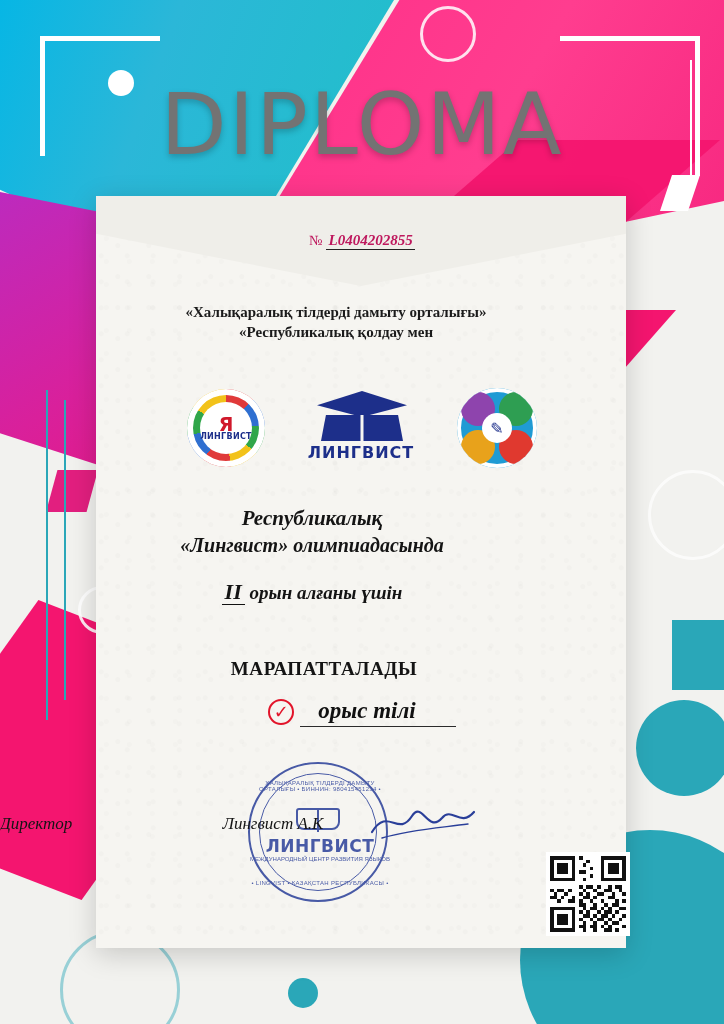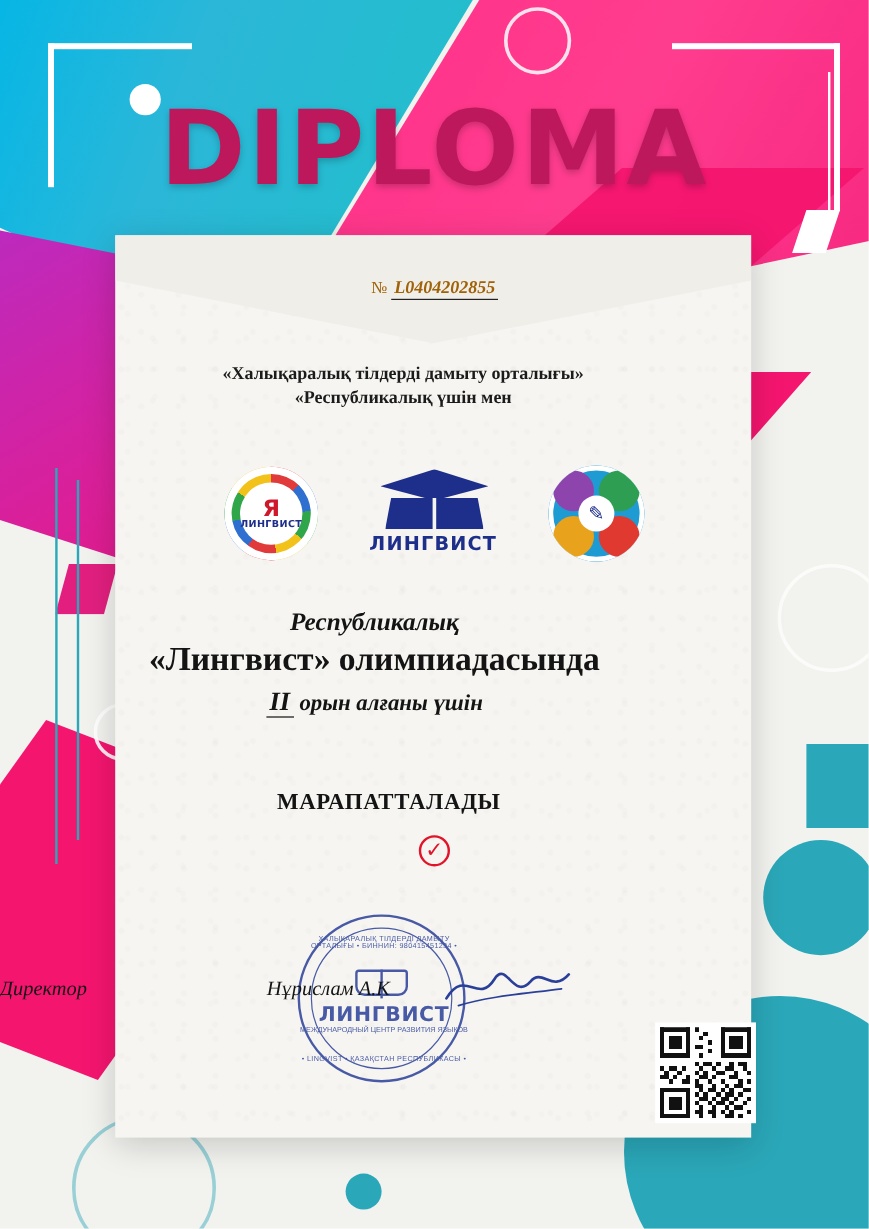--- a/index.html
+++ b/index.html
@@ -152,36 +152,36 @@
     background: #efeee9;
     clip-path: polygon(0 0, 100% 0, 100% 42%, 50% 100%, 0 42%);
   }
 
   
   .diploma-title {
     position: absolute;
     top: 74px; left: 0; width: 724px;
     text-align: center;
     font-family: "DejaVu Sans", sans-serif;
-    font-weight: 700;
+    font-weight: 400;
     font-size: 86px;
     letter-spacing: 2px;
-    color: #be185d;
+    color: #737373;
     text-shadow: 0 3px 6px rgba(0,0,0,.22);
     -webkit-text-stroke: 0px;
   }
 
   
   .num-line {
     position: absolute;
     top: 232px; left: 0; width: 724px;
     text-align: center;
     font-family: "Liberation Serif", serif;
     font-size: 15px;
-    color: #a16207;
+    color: #be185d;
   }
   .num-line .no { font-size: 14px; }
   .num-line .val {
     font-weight: 700; font-style: italic;
     border-bottom: 1px solid #222;
     padding: 0 2px 1px 2px;
   }
 
   .org-block {
     position: absolute;
@@ -267,22 +267,22 @@
   }
 
   .award-block {
     position: absolute;
     top: 506px; left: 0; width: 624px;
     text-align: center;
     font-family: "Liberation Serif", serif;
     color: #141414;
   }
   .award-line1 { font-size: 21px; font-weight: 700; font-style: italic; }
-  .award-line2 { font-size: 28px; font-weight: 700; margin-top: 3px; }
-  .award-line3 { font-size: 19px; font-weight: 600; font-style: italic; margin-top: 6px; }
+  .award-line2 { font-size: 20px; font-weight: 700; font-style: italic; margin-top: 3px; }
+  .award-line3 { font-size: 19px; font-weight: 600; font-style: italic; margin-top: 22px; }
   .award-line3 .place {
     font-weight: 700; font-style: italic; font-size: 22px;
     border-bottom: 1.6px solid #111; padding: 0 3px;
   }
 
   .name-row {
     position: absolute;
     top: 620px; left: 0; width: 724px;
     text-align: center;
   }
@@ -436,21 +436,21 @@
 
   <div class="diploma-title">DIPLOMA</div>
 
   <div class="num-line">
     <span class="no">№</span>
     <span class="val">L0404202855</span>
   </div>
 
   <div class="org-block">
     <div>«Халықаралық тілдерді дамыту орталығы»</div>
-    <div>«Республикалық үшін мен</div>
+    <div>«Республикалық қолдау мен</div>
   </div>
 
   <div class="logos">
     <div class="logo-globe">
       <div class="inner">
         <div class="ya">Я</div>
         <div class="lg">ЛИНГВИСТ</div>
       </div>
     </div>
 
@@ -475,34 +475,35 @@
     <div class="award-line3">
       <span class="place">II</span><span> орын алғаны үшін</span>
     </div>
   </div>
 
   <div class="awarded">МАРАПАТТАЛАДЫ</div>
 
   <div class="subject-row">
     <span class="subject-wrap">
       <span class="check-mark">✓</span>
+      <span class="subject-val">орыс тілі</span>
     </span>
   </div>
 
   <div class="stamp">
     <div class="ring-text-top">ХАЛЫҚАРАЛЫҚ ТІЛДЕРДІ ДАМЫТУ ОРТАЛЫҒЫ • БИННИН: 980415451234 •</div>
     <div class="stamp-book"></div>
     <div class="stamp-label">ЛИНГВИСТ</div>
     <div class="stamp-sub">МЕЖДУНАРОДНЫЙ ЦЕНТР РАЗВИТИЯ ЯЗЫКОВ</div>
     <div class="ring-text-bot">• LINGVIST • ҚАЗАҚСТАН РЕСПУБЛИКАСЫ •</div>
   </div>
 
   <div class="sign-row">
     <span>Директор</span>
-    <span>Нұрислам А.К</span>
+    <span>Лингвист А.К</span>
   </div>
   <svg class="scribble" viewBox="0 0 110 46">
     <path d="M4 34 C 20 8, 30 40, 44 18 C 54 2, 60 36, 74 20 C 84 8, 92 30, 106 14" fill="none" stroke="#2a3f99" stroke-width="2.2" stroke-linecap="round"></path>
     <path d="M14 40 C 40 32, 70 30, 100 26" fill="none" stroke="#2a3f99" stroke-width="1.4" stroke-linecap="round"></path>
   </svg>
 
 
   <div class="qr">
     <svg width="76" height="76" viewBox="0 0 21 21" shape-rendering="crispEdges">
       <rect width="21" height="21" fill="#ffffff"></rect>

